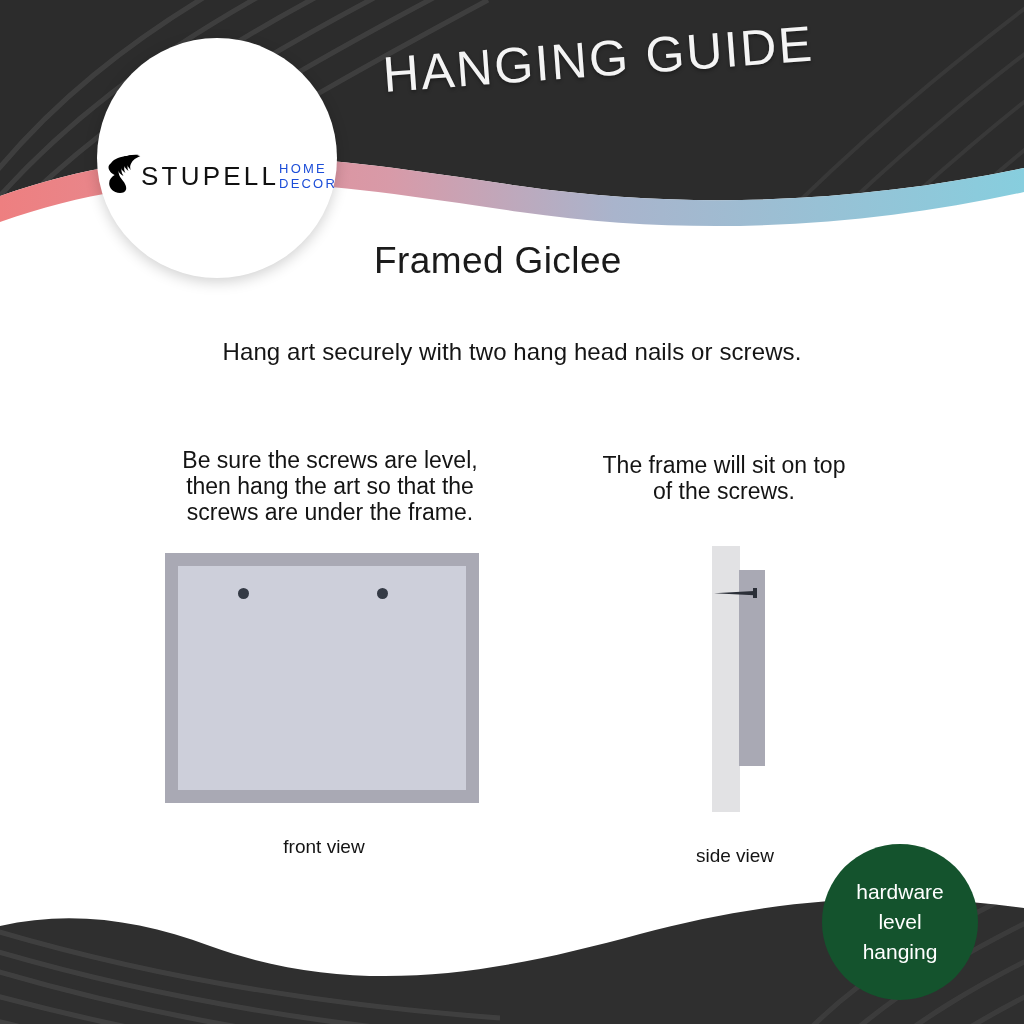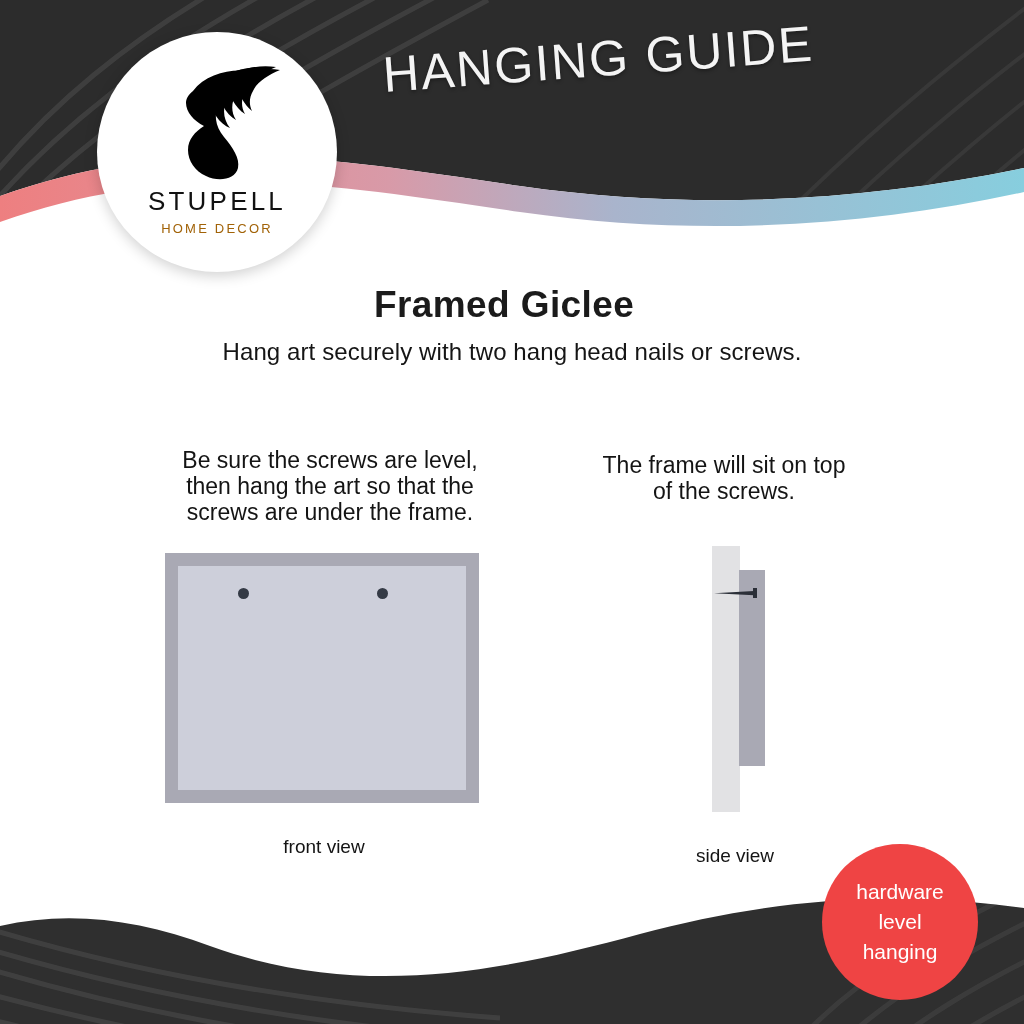--- a/index.html
+++ b/index.html
@@ -12,37 +12,37 @@
   }
   #stage {
     position:absolute; inset:0;
     width:1024px; height:1024px;
     background:#ffffff;
   }
   .bg-svg { position:absolute; left:0; top:0; width:1024px; height:1024px; }
 
   
   #logo-badge {
-    position:absolute; left:97px; top:32px;
+    position:absolute; left:97px; top:38px;
     width:240px; height:240px; border-radius:50%;
     background:#ffffff;
     box-shadow:0 4px 14px rgba(0,0,0,0.18);
-    display:flex; flex-direction:column;
+    display:flex; flex-direction:row;
     align-items:center; justify-content:flex-start;
     padding-top:32px;
     z-index:6;
   }
   #logo-mark { width:130px; height:118px; display:block; }
   #logo-word {
     font-size:26px; letter-spacing:3.2px; color:#111;
     font-weight:400; margin-top:4px;
     font-family:"Liberation Sans", sans-serif;
   }
   #logo-sub {
-    font-size:13px; letter-spacing:2.2px; color:#a16207;
+    font-size:13px; letter-spacing:2.2px; color:#1d4ed8;
     margin-top:4px;
   }
 
   
   #hanging-guide-title {
     position:absolute;
     left:383px; top:46px;
     font-size:50px;
     letter-spacing:2px;
     color:#f4f4f4;
@@ -50,22 +50,22 @@
     transform:rotate(-4.2deg);
     transform-origin:left center;
     white-space:nowrap;
     text-shadow:0 2px 4px rgba(0,0,0,0.35);
     z-index:5;
   }
 
   
   #product-title {
     position:absolute; left:374px; top:240px;
-    font-size:37px; color:#1b1b1b; font-weight:700;
-    letter-spacing:0.4px; white-space:nowrap; z-index:5;margin-top:44px;
+    font-size:37px; color:#1b1b1b; font-weight:400;
+    letter-spacing:0.4px; white-space:nowrap; z-index:5;
   }
   #lead-instruction {
     position:absolute; left:0; top:338px; width:1024px;
     text-align:center; font-size:24px; color:#151515;
     font-weight:400; letter-spacing:0.1px; z-index:5;
   }
 
   
   .col-caption {
     position:absolute; text-align:center;
@@ -117,21 +117,21 @@
   }
   #side-nail {
     position:absolute; left:14px; top:45px;
     width:48px; height:10px;
   }
 
   
   #hardware-badge {
     position:absolute; left:822px; top:844px;
     width:156px; height:156px; border-radius:50%;
-    background:#ef4444;
+    background:#14532d;
     display:flex; flex-direction:column;
     align-items:center; justify-content:center;
     z-index:7;
   }
   #hardware-badge span {
     color:#ffffff; font-size:21px; line-height:30px;
     text-align:center; display:block; font-weight:400;
   }
 </style>
 </head>

